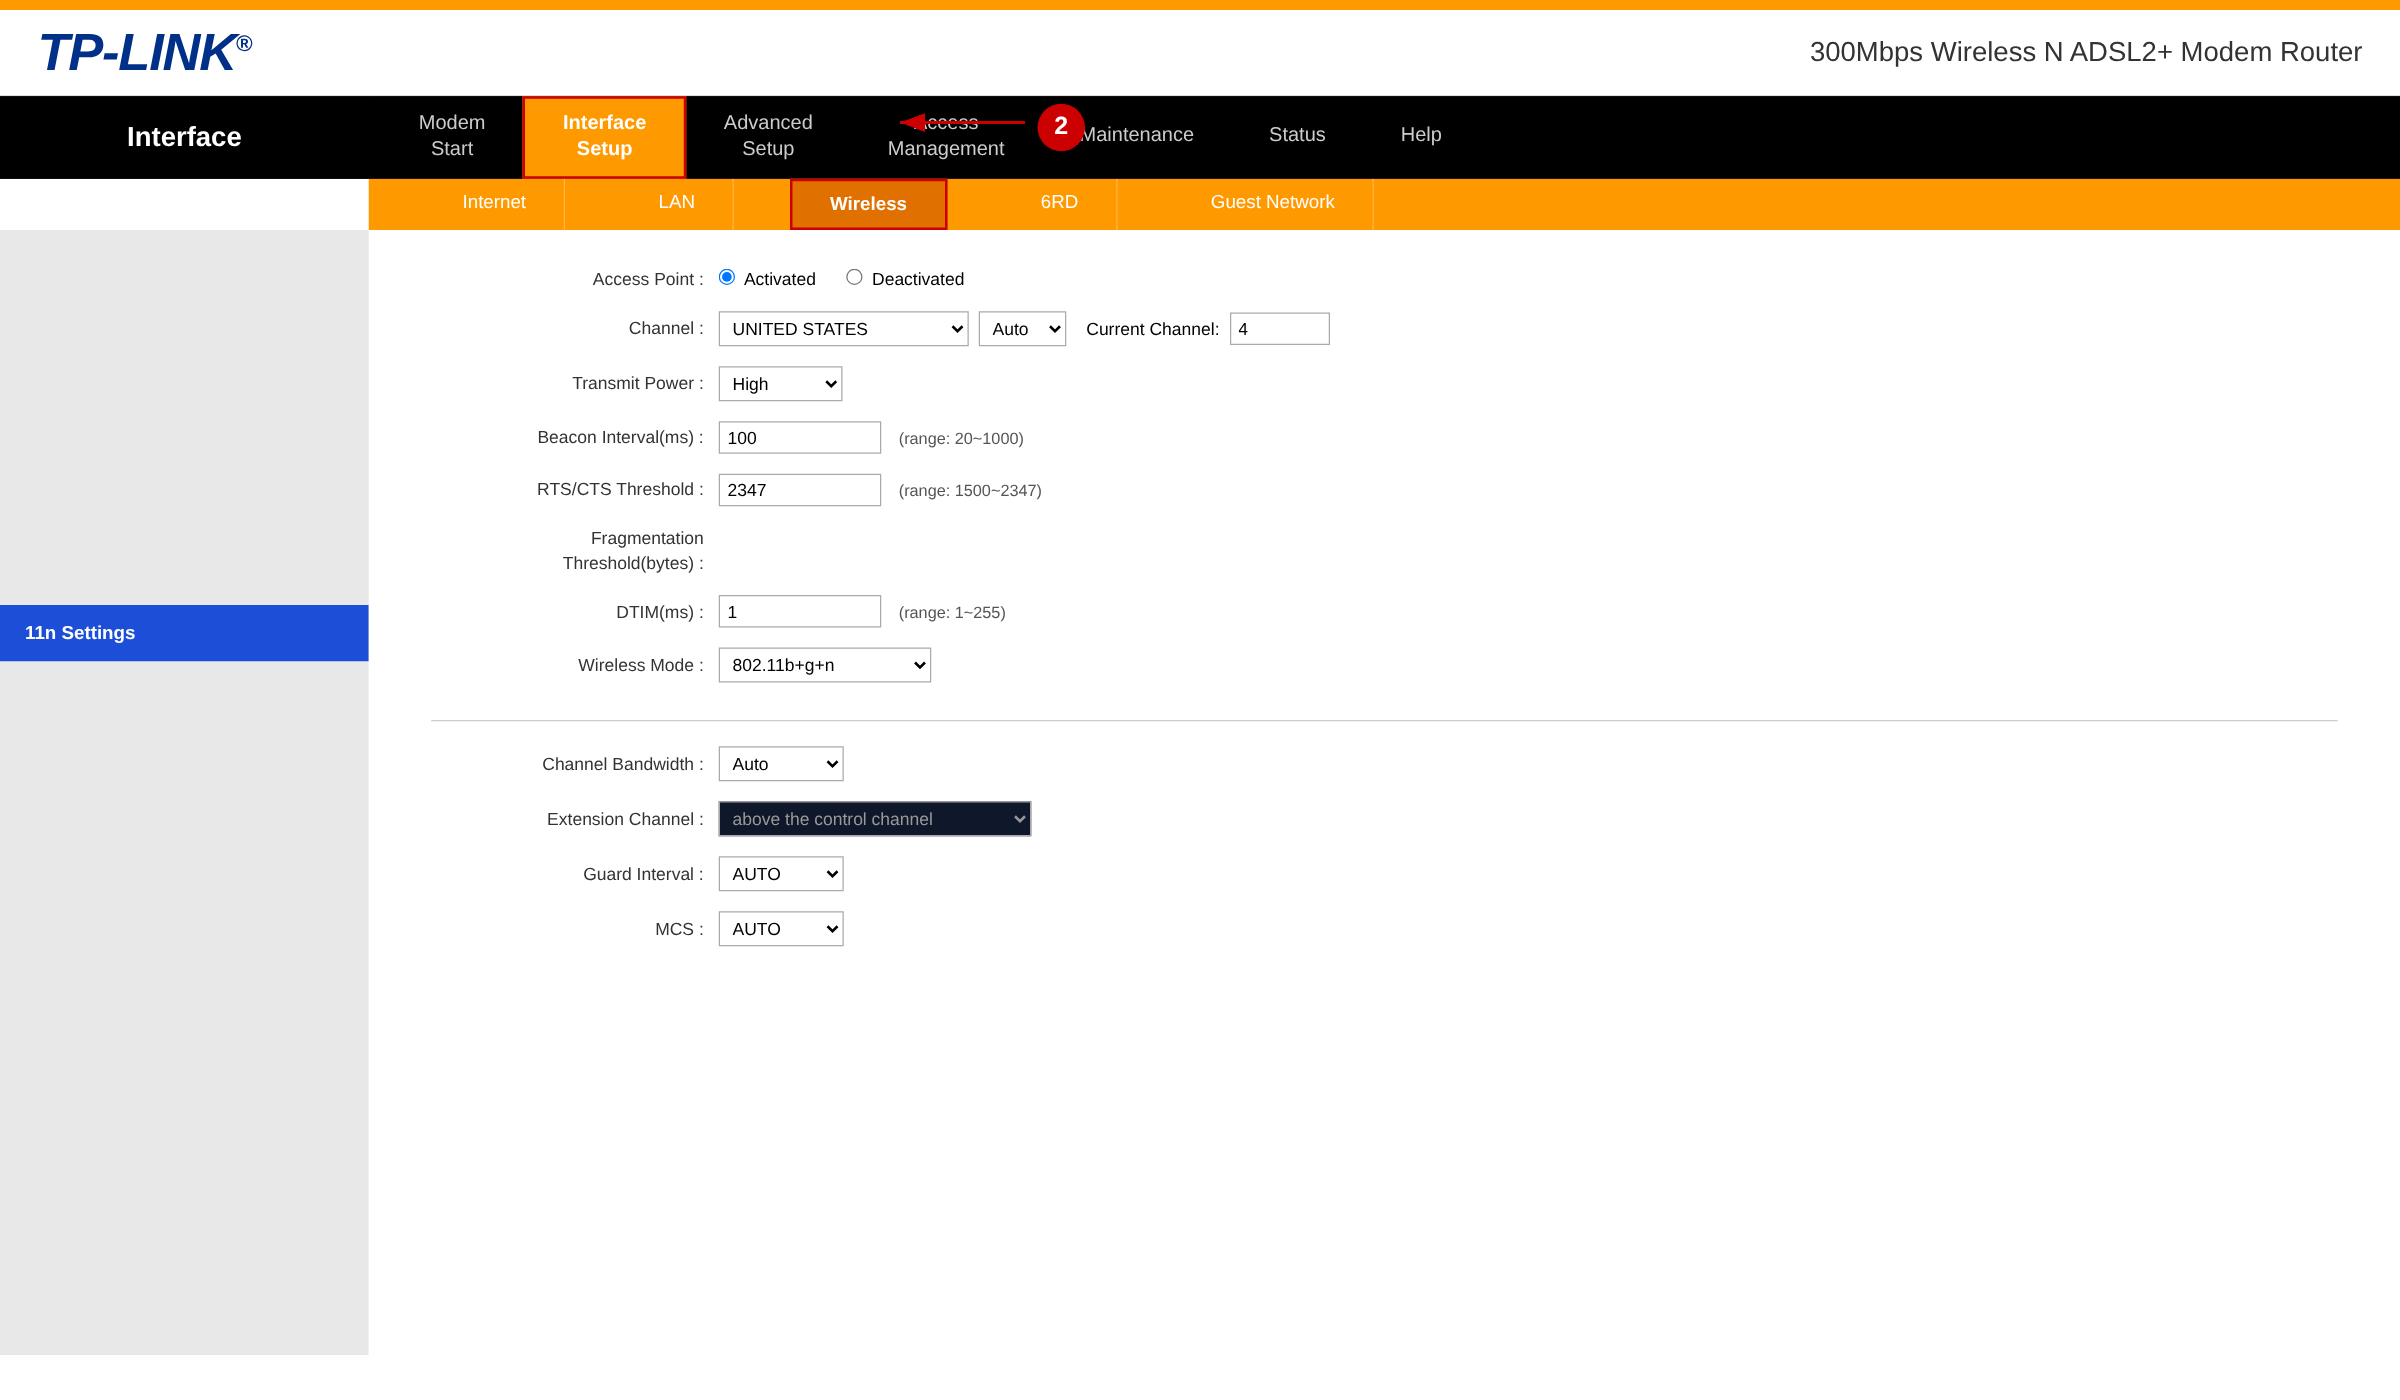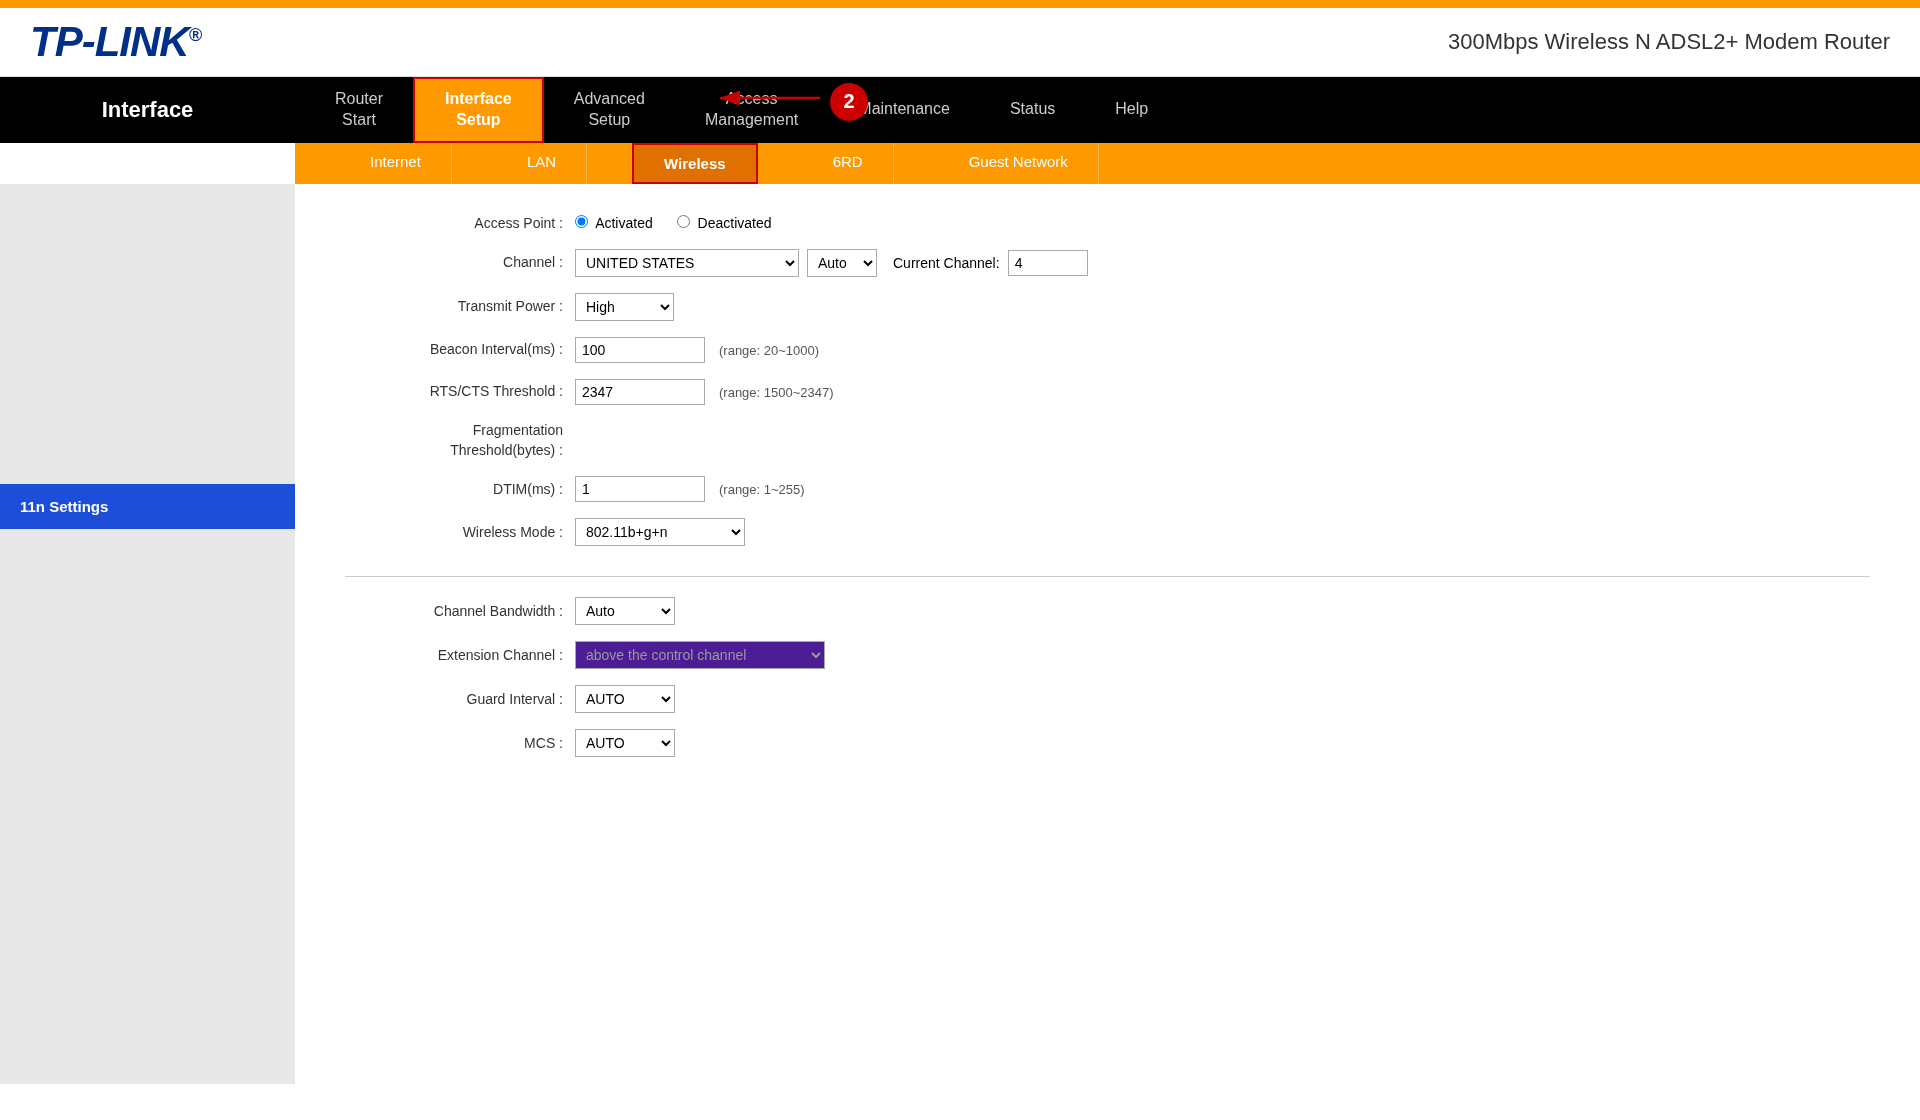--- a/index.html
+++ b/index.html
@@ -91,21 +91,21 @@
   <div class="logo" data-name="brand-logo">
     <span data-name="logo-text">TP-LINK</span><sup data-name="logo-registered">®</sup>
   </div>
   <div class="product-name" data-name="product-name">300Mbps  Wireless N ADSL2+  Modem Router</div>
 </div>
 
 <div class="nav-wrapper" data-name="nav-wrapper">
   <div class="nav-area" data-name="nav-area">
     <div class="interface-label" data-name="interface-label">Interface</div>
     <div class="nav-tabs" data-name="nav-tabs">
-      <div class="nav-tab" data-name="tab-quick-start" style="white-space:pre-line">Router
+      <div class="nav-tab" data-name="tab-quick-start" style="white-space:pre-line">Modem
 Start</div>
       <div class="nav-tab active" data-name="tab-interface-setup" style="white-space:pre-line; border:2px solid #c00;">Interface
 Setup</div>
       <div class="nav-tab" data-name="tab-advanced-setup" style="white-space:pre-line">Advanced
 Setup</div>
       <div class="nav-tab" data-name="tab-access-management" style="white-space:pre-line">Access
 Management</div>
       <div class="nav-tab" data-name="tab-maintenance">Maintenance</div>
       <div class="nav-tab" data-name="tab-status">Status</div>
       <div class="nav-tab" data-name="tab-help">Help</div>
@@ -166,21 +166,21 @@
           <label class="radio-label" data-name="deactivated-radio-label">
             <input type="radio" name="access_point" value="deactivated" data-name="deactivated-radio" style="">
             <span data-name="deactivated-label">Deactivated</span>
           </label>
         </div>
       </div>
 
       <div class="form-row" data-name="channel-row">
         <div class="form-label" data-name="channel-label">Channel :</div>
         <div class="form-control" data-name="channel-control">
-          <select data-name="channel-country-select" style="width:224px;">
+          <select data-name="channel-country-select" style="width:200px;">
             <option>UNITED STATES</option>
           </select>
           <select data-name="channel-auto-select" style="width:70px;">
             <option>Auto</option>
             <option>1</option><option>2</option><option>3</option><option>4</option>
             <option>5</option><option>6</option><option>7</option><option>8</option>
             <option>9</option><option>10</option><option>11</option>
           </select>
           <span data-name="current-channel-label" style="margin-left:8px;">Current Channel:</span>
           <input type="text" class="current-channel-input" data-name="current-channel-input" value="4" style="width: 80px;">
@@ -250,21 +250,21 @@
             <option>Auto</option>
             <option>20MHz</option>
             <option>40MHz</option>
           </select>
         </div>
       </div>
 
       <div class="form-row" data-name="extension-channel-row">
         <div class="form-label" data-name="extension-channel-label">Extension Channel :</div>
         <div class="form-control" data-name="extension-channel-control">
-          <select data-name="extension-channel-select" style="width:250px; color:#999; background:#4c1d95;">
+          <select data-name="extension-channel-select" style="width:250px; color:#999; background:#0f172a;">
             <option>above the control channel</option>
             <option>below the control channel</option>
           </select>
         </div>
       </div>
 
       <div class="form-row" data-name="guard-interval-row">
         <div class="form-label" data-name="guard-interval-label">Guard Interval :</div>
         <div class="form-control" data-name="guard-interval-control">
           <select data-name="guard-interval-select" style="width:100px;">

